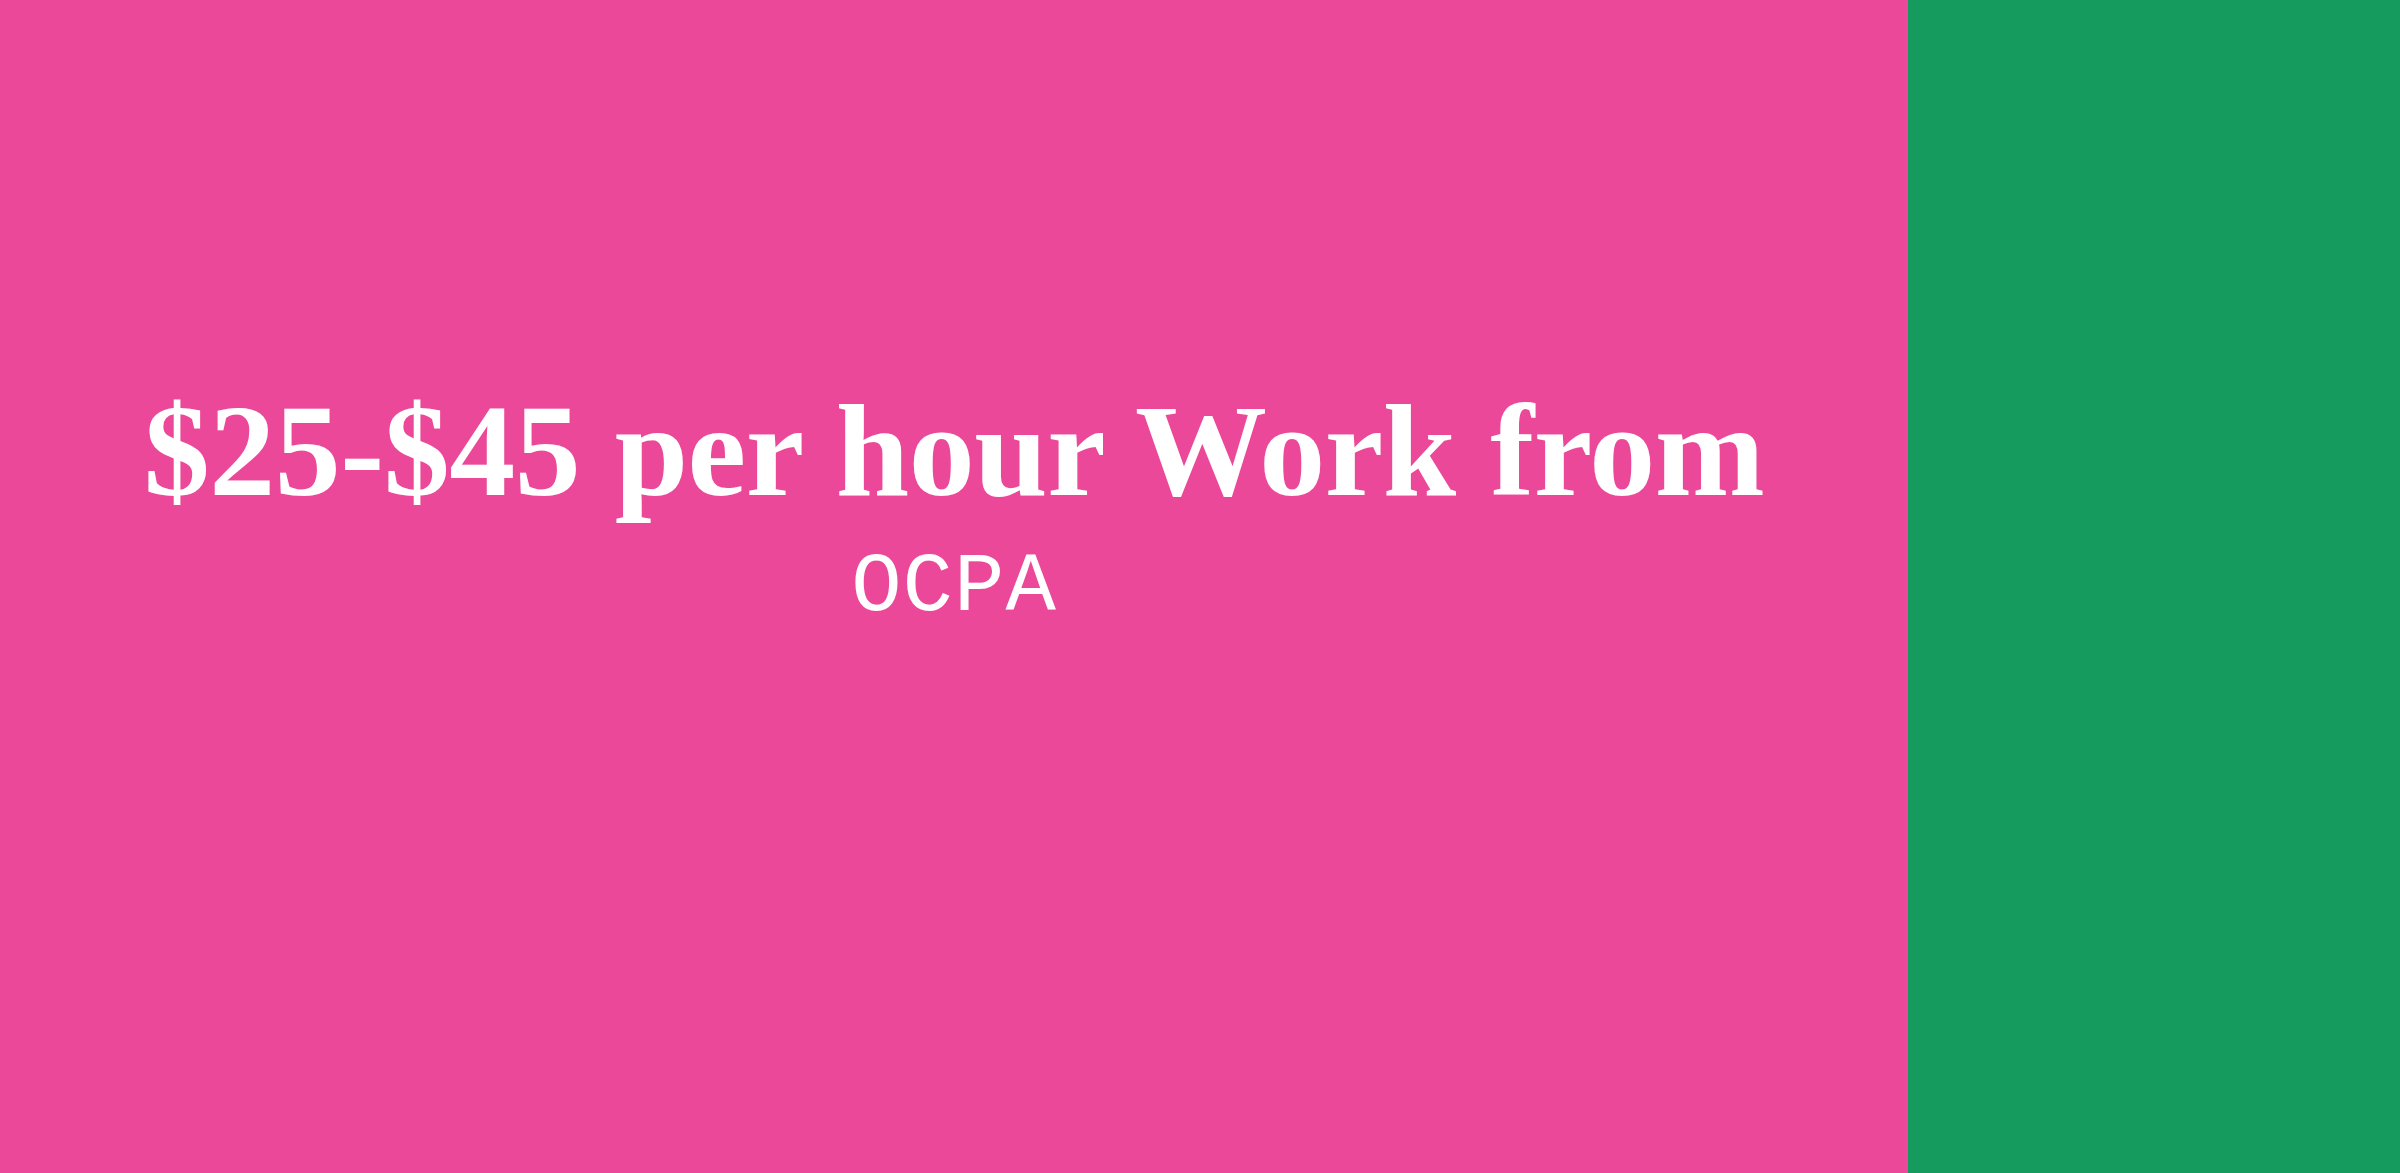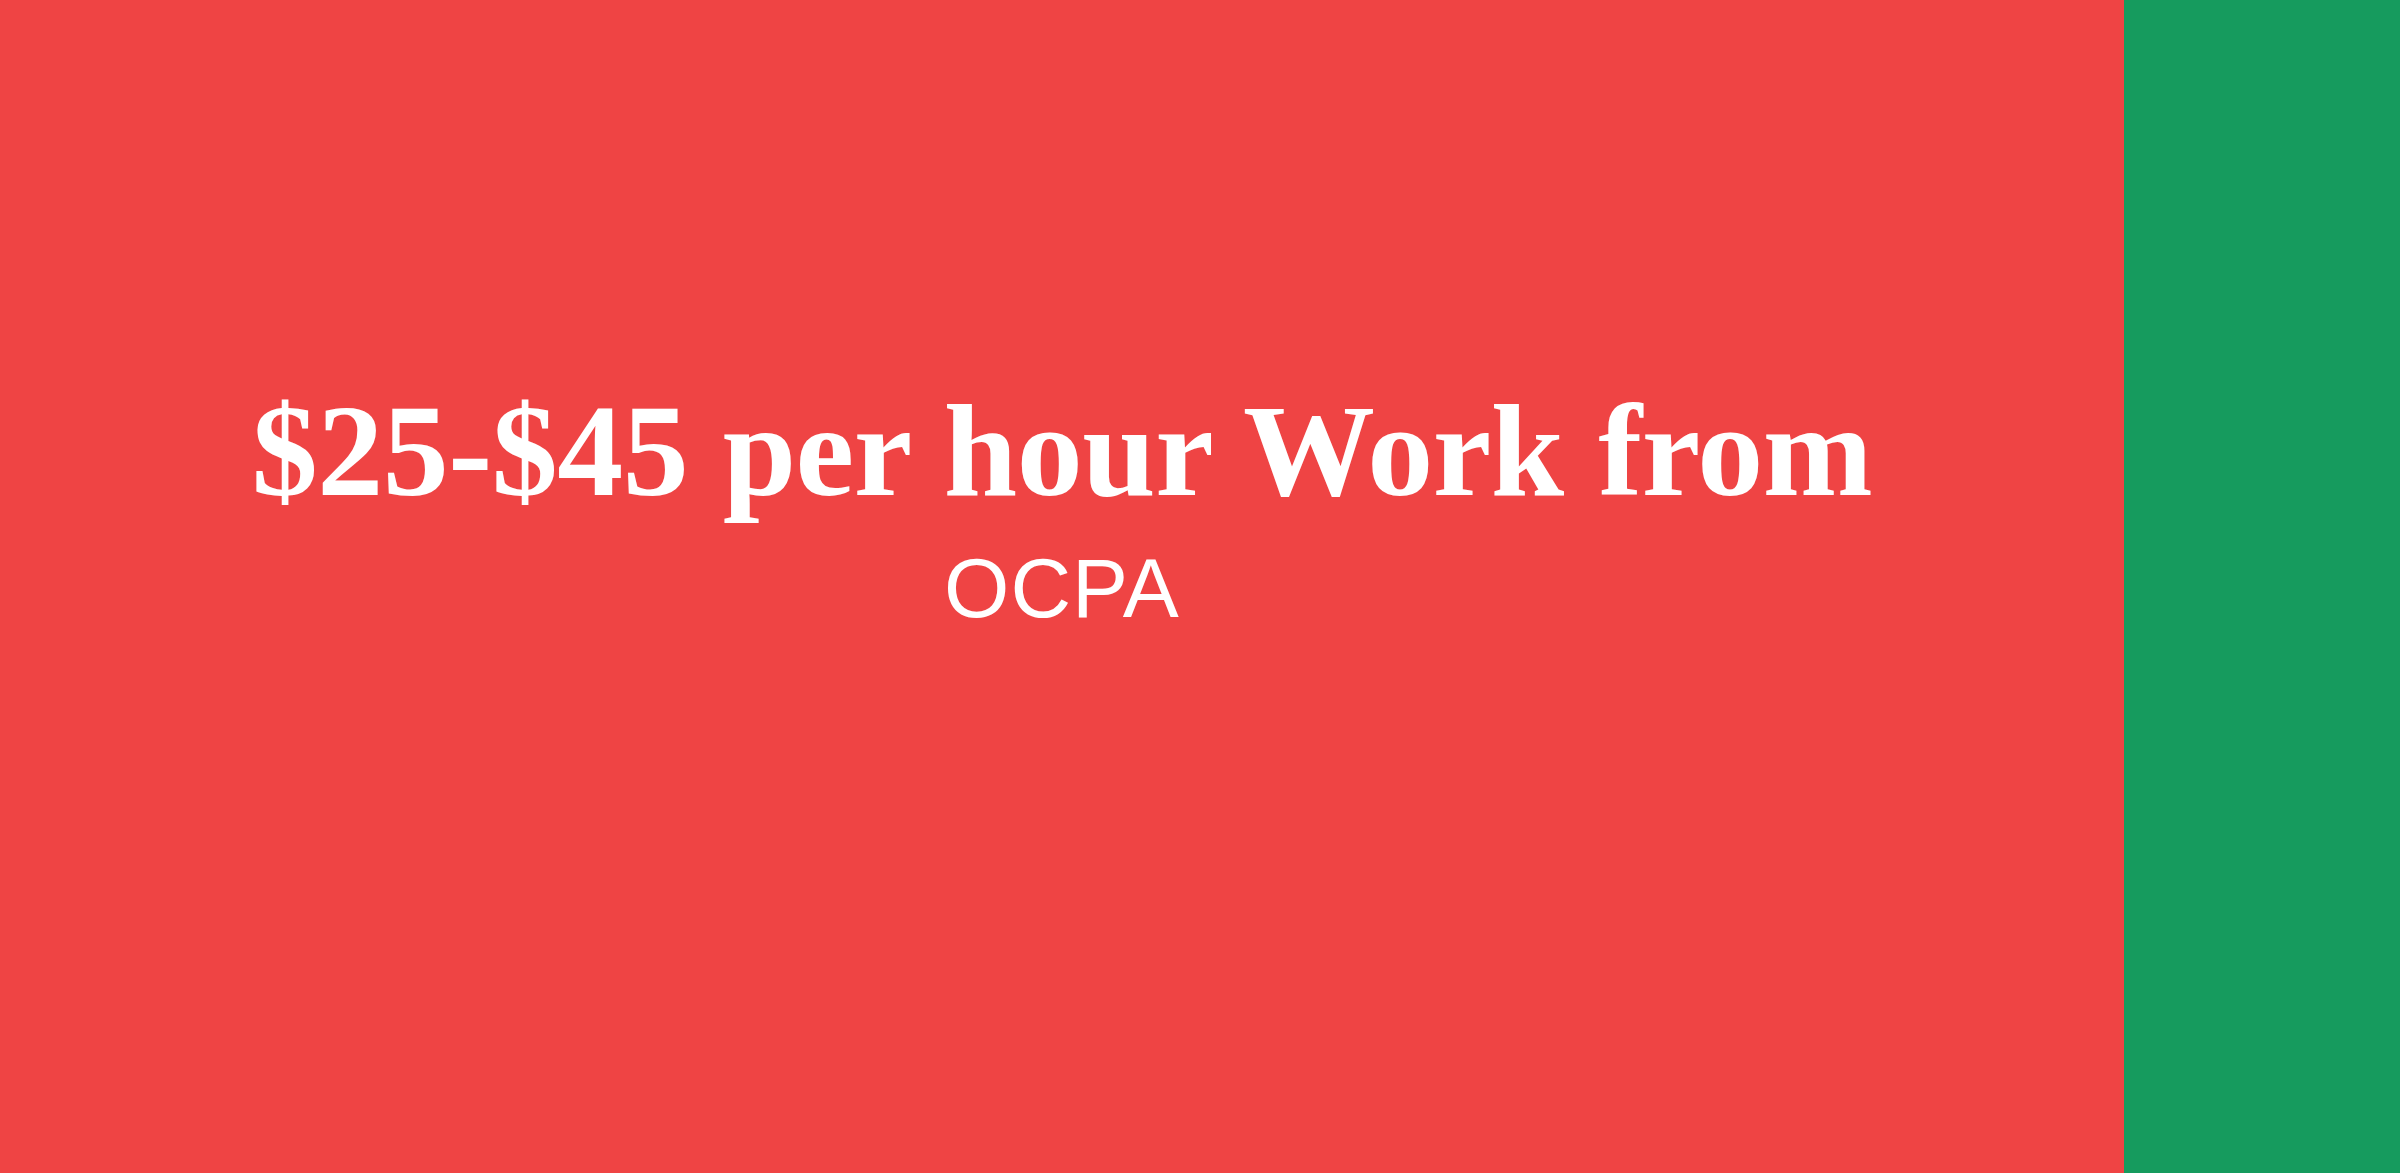--- a/index.html
+++ b/index.html
@@ -14,23 +14,23 @@
     overflow: hidden;
     background: #169b5e;
     font-family: "Liberation Serif", "DejaVu Serif", serif;
     -webkit-font-smoothing: antialiased;
   }
 
   
   .card {
     position: relative;
     box-sizing: border-box;
-    width: 2124px;
+    width: 1908px;
     height: 1173px;
-    background: #ef4444;
+    background: #ec4899;
     display: flex;
     flex-direction: column;
     align-items: center;
     justify-content: flex-start;
   }
 
   
   .text-block {
     position: absolute;
     left: 0;
@@ -58,21 +58,21 @@
 
   .headline .line {
     display: block;
   }
 
   .subtitle {
     margin: 0;
     padding: 0;
     margin-top: 12px;
     color: #ffffff;
-    font-family: Liberation Sans, sans-serif;
+    font-family: Liberation Mono, monospace;
     font-weight: 400;
     font-size: 84px;
     line-height: 92px;
     letter-spacing: 1px;
     text-align: left;
   }
 </style>
 </head>
 <body>
 

